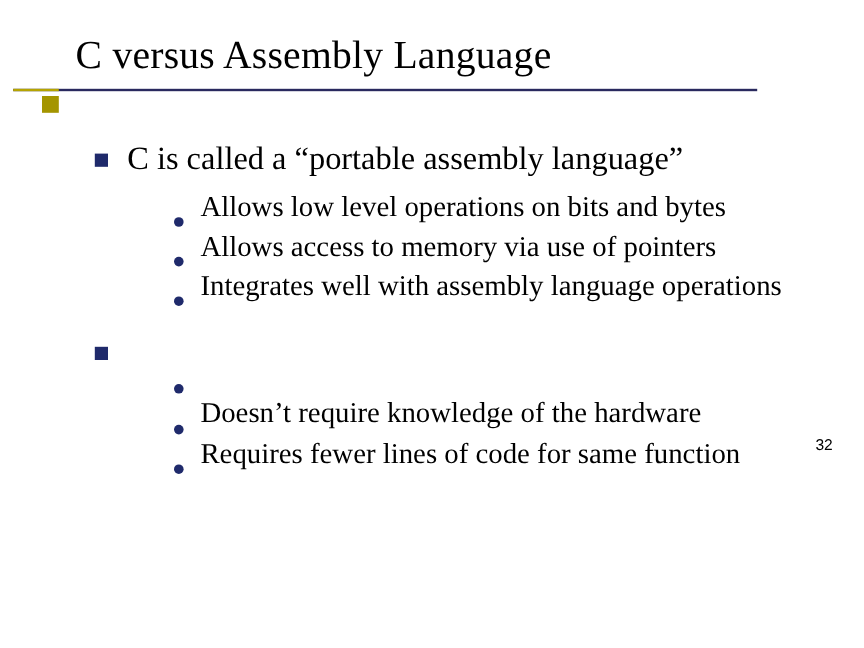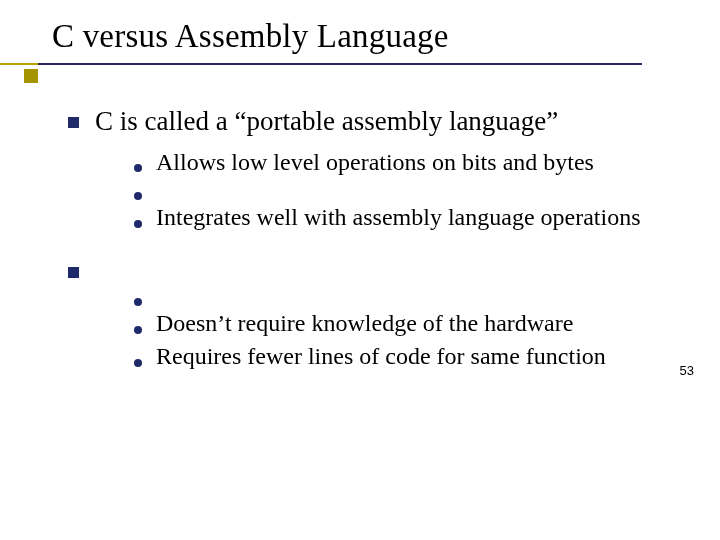--- a/index.html
+++ b/index.html
@@ -7,21 +7,21 @@
   body {
     font-family: "Times New Roman", Times, serif;
     background: #fff;
     color: #000;
     position: relative;
   }
   .slide {
     width: 720px;
     height: 392px;
     position: relative;
-    padding: 0;
+    padding: 11px;
   }
   .title-wrap {
     position: relative;
     padding: 18px 0 4px 52px;
   }
   .title {
     font-size: 33px;
     font-weight: 400;
     letter-spacing: 0.2px;
   }
@@ -66,21 +66,21 @@
   }
   .lvl1 .text {
     font-size: 27px;
     line-height: 1.25;
   }
   .lvl2-group {
     margin: 8px 0 22px 66px;
   }
   .lvl2 {
     display: flex;
-    align-items: center;
+    align-items: flex-end;
     margin-bottom: 2px;
   }
   .lvl2 .bullet-dot {
     width: 8px; height: 8px;
     border-radius: 50%;
     background: #1f2a6b;
     flex: 0 0 auto;
     margin-top: 12px;
     margin-right: 14px;
   }
@@ -117,20 +117,21 @@
       <div class="bullet-sq"></div>
       <div class="text">C is called a “portable assembly language”</div>
     </div>
     <div class="lvl2-group">
       <div class="lvl2">
         <div class="bullet-dot"></div>
         <div class="text">Allows low level operations on bits and bytes</div>
       </div>
       <div class="lvl2">
         <div class="bullet-dot"></div>
+        <div class="text">Allows access to memory via use of pointers</div>
       </div>
       <div class="lvl2">
         <div class="bullet-dot"></div>
         <div class="text">Integrates well with assembly language operations</div>
       </div>
     </div>
 
     <div class="lvl1">
       <div class="bullet-sq"></div>
     </div>
@@ -143,14 +144,14 @@
         <div class="text">Doesn’t require knowledge of the hardware</div>
       </div>
       <div class="lvl2">
         <div class="bullet-dot"></div>
         <div class="text">Requires fewer lines of code for same function</div>
       </div>
     </div>
 
   </div>
 
-  <div class="pagenum">53</div>
+  <div class="pagenum">32</div>
 </div>
 
 </body></html>

